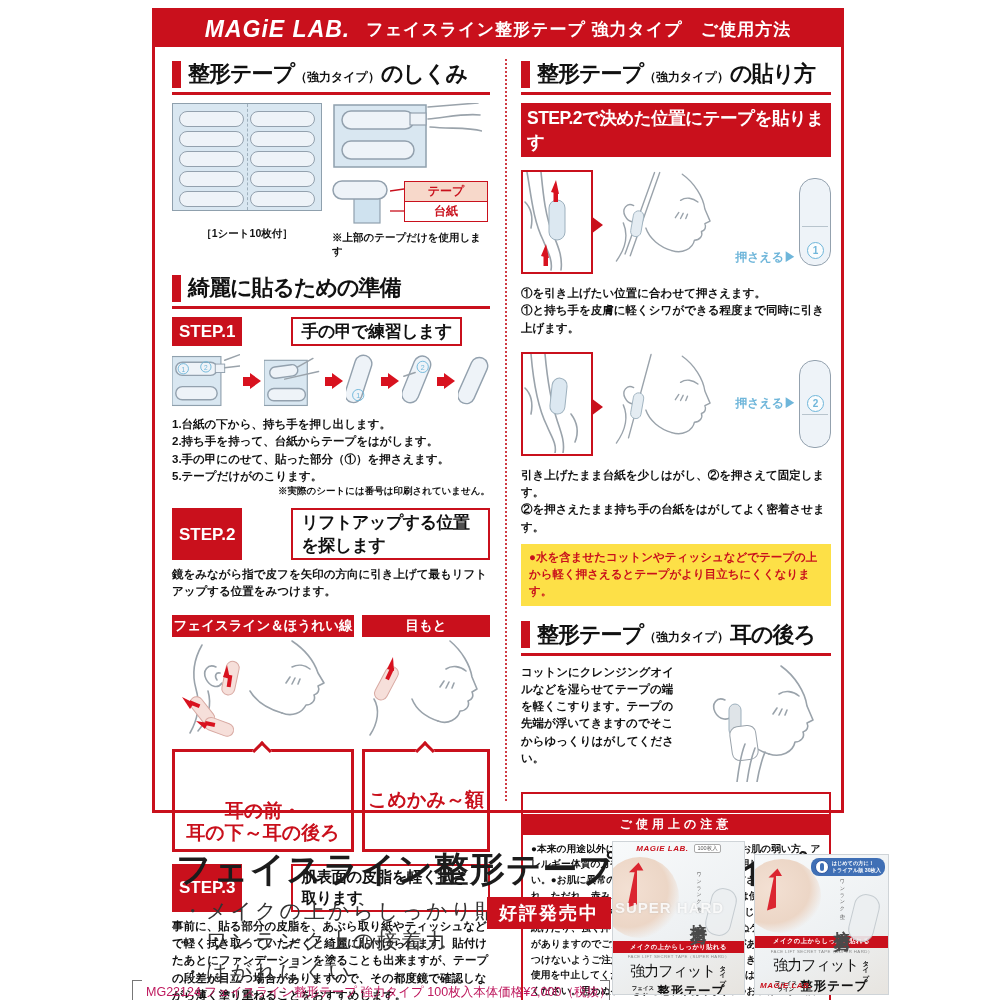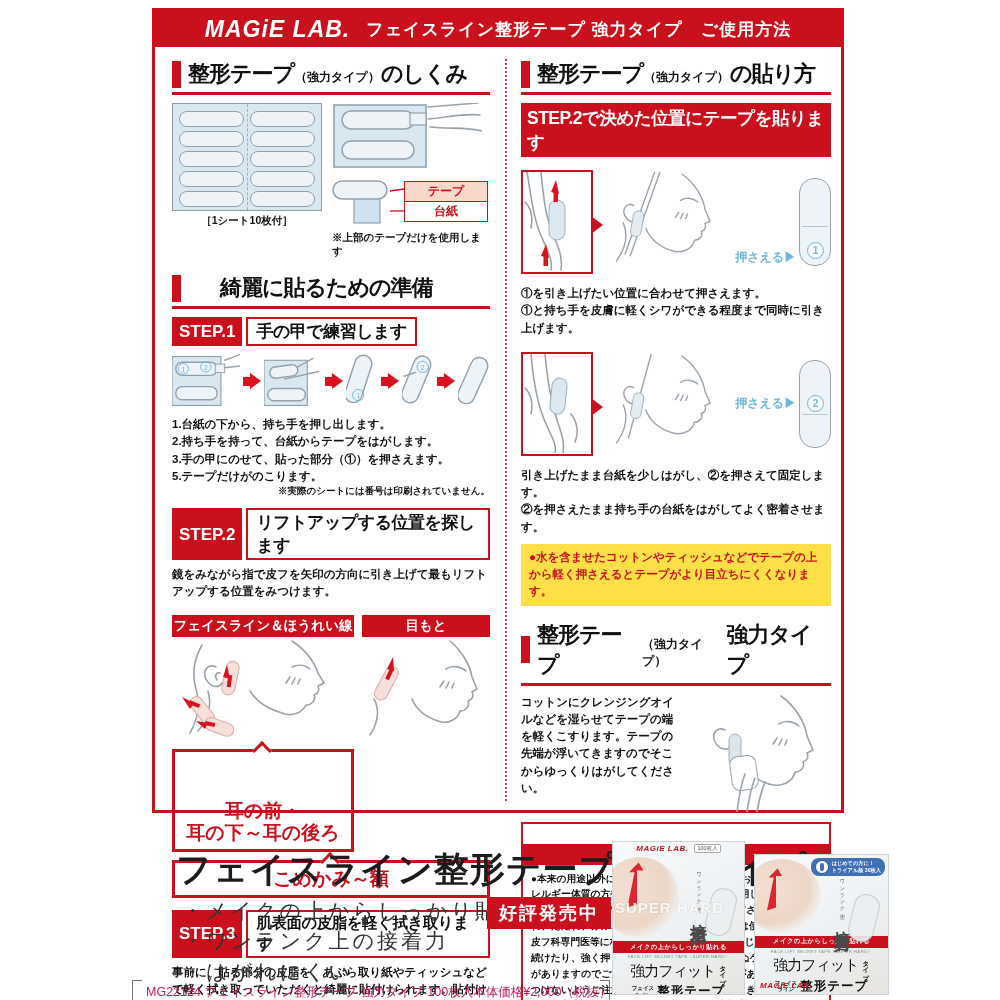--- a/index.html
+++ b/index.html
@@ -21,21 +21,21 @@
   .col-l { left:17px;  width:318px; }
   .col-r { left:366px; width:310px; }
 
   
   .sec-h { display:flex; align-items:center; border-bottom:3px solid #c9101c; padding-bottom:3px; margin-bottom:8px; }
   .sec-h .bar { width:9px; height:27px; background:#c9101c; margin-right:7px; flex:none; }
   .sec-h .t1 { font-size:22px; font-weight:bold; letter-spacing:-1px; }
   .sec-h .t2 { font-size:12px; font-weight:bold; margin:6px 1px 0; }
 
   
-  .step-row { display:flex; align-items:stretch; margin:8px 0 6px; }
+  .step-row { display:flex; align-items:stretch; margin:8px 0 6px;gap:45px; }
   .step-badge { background:#c9101c; color:#fff; font-weight:bold; font-size:17px; padding:2px 7px 1px; display:flex; align-items:center; }
   .step-title { border:2px solid #c9101c; font-weight:bold; font-size:17px; padding:1px 8px; margin-left:4px; display:flex; align-items:center; letter-spacing:-0.5px;}
   .red-bar-title { background:#c9101c; color:#fff; font-weight:bold; font-size:17.5px; padding:3px 6px; letter-spacing:-0.5px; margin:8px 0 6px; }
 
   .body-txt { font-size:11.5px; font-weight:bold; line-height:1.5; color:#111; }
   .tiny-note { font-size:9.5px; font-weight:bold; text-align:right; }
 
   
   .pill { background:#eef3f8; border:1.5px solid #93a1ae; border-radius:11px; }
   .sheet { background:#d9e7f1; border:1.5px solid #8fa0ad; position:relative; }
@@ -158,21 +158,21 @@
               <div class="pill"></div>
                 <div class="pill"></div>
               <div class="pill"></div>
                 <div class="pill"></div>
               <div class="pill"></div>
                 <div class="pill"></div>
               <div class="pill"></div>
                 <div class="pill"></div>
             </div>
           </div>
-          <div style="text-align:center; font-size:10.5px; font-weight:bold; margin-top:3px;">［1シート10枚付］</div>
+          <div style="text-align:center; font-size:10.5px; font-weight:bold; margin-top:16px;">［1シート10枚付］</div>
         </div>
 
         <div style="flex:1;">
           <svg width="150" height="66" viewBox="0 0 150 66">
             <rect x="2" y="2" width="92" height="62" fill="#d9e7f1" stroke="#8fa0ad" stroke-width="1.5"></rect>
             <rect x="10" y="8" width="72" height="18" rx="9" class="ill-fill"></rect>
             <rect x="10" y="38" width="72" height="18" rx="9" class="ill-fill"></rect>
             <rect x="78" y="10" width="16" height="12" fill="#eef3f8" stroke="#93a1ae" stroke-width="1.2"></rect>
             <path class="ill-stroke" d="M96,4 L146,0" stroke="#333"></path>
             <path class="ill-stroke" d="M96,16 C116,14 134,10 148,12" stroke="#333"></path>
@@ -189,21 +189,21 @@
             </svg>
             <div class="lblbox">
               <div class="top">テープ</div>
               <div>台紙</div>
             </div>
           </div>
           <div style="font-size:10.5px; font-weight:bold; margin-top:4px;">※上部のテープだけを使用します</div>
         </div>
       </div>
 
-      <div class="sec-h" style="margin-top:14px;gap:32px;">
+      <div class="sec-h" style="margin-top:14px;">
         <span class="bar"></span>
         <span class="t1">綺麗に貼るための準備</span>
       </div>
 
       <div class="step-row">
         <span class="step-badge">STEP.1</span>
         <span class="step-title">手の甲で練習します</span>
       </div>
 
       <div style="display:flex; align-items:center; gap:3px; height:58px;">
@@ -302,21 +302,21 @@
           <path class="ill-stroke" d="M84,82 C72,78 62,70 58,60"></path>
           <path class="ill-stroke" d="M92,30 C98,26 106,27 112,32"></path>
           <path class="ill-stroke" d="M90,42 L86,48 M95,43 L92,49 M100,44 L98,49"></path>
           <rect x="26" y="26" width="13" height="36" rx="6.5" fill="#f6dfda" stroke="#d8a9a2" transform="rotate(28 32 44)"></rect>
           <path class="ill-red" d="M40,32 L39,18 L33,30 Z"></path>
             <rect x="34" y="28" width="4" height="13" class="ill-red" transform="rotate(25 36 34)"></rect>
           <path class="ill-stroke" d="M20,60 C26,70 24,84 16,96"></path>
         </svg>
       </div>
 
-      <div style="display:flex; gap:8px; margin-top:10px;flex-direction:column;">
+      <div style="display:flex; gap:8px; margin-top:10px;">
         <div class="callout pre" style="width:182px; font-size:19px;">
           <span class="notch"></span>
           <span>耳の前・
 耳の下～耳の後ろ</span>
         </div>
         <div class="callout" style="flex:1; font-size:19px; display:flex; align-items:center; justify-content:center;">
           <span class="notch"></span>
           <span>こめかみ～額</span>
         </div>
       </div>
@@ -407,21 +407,21 @@
       </div>
       <div class="body-txt pre" style="margin-top:4px;">引き上げたまま台紙を少しはがし、②を押さえて固定します。
 ②を押さえたまま持ち手の台紙をはがしてよく密着させます。</div>
 
       <div class="tip-box">●水を含ませたコットンやティッシュなどでテープの上から軽く押さえるとテープがより目立ちにくくなります。</div>
 
       <div class="sec-h" style="margin-top:14px;">
         <span class="bar"></span>
         <span class="t1">整形テープ</span>
         <span class="t2">（強力タイプ）</span>
-        <span class="t1">強力タイプ</span>
+        <span class="t1">耳の後ろ</span>
       </div>
 
       <div style="display:flex; gap:6px;">
         <div class="body-txt" style="width:158px;">コットンにクレンジングオイルなどを湿らせてテープの端を軽くこすります。テープの先端が浮いてきますのでそこからゆっくりはがしてください。</div>
         <svg width="142" height="118" viewBox="0 0 142 118">
           <path class="ill-stroke" d="M96,2 C110,12 120,28 122,42 L128,56 L122,59 C124,63 122,67 118,68 C120,73 116,78 110,78 C108,88 96,94 84,90"></path>
           <path class="ill-stroke" d="M84,90 C70,86 58,76 54,64"></path>
           <path class="ill-stroke" d="M94,30 C100,26 108,27 114,32"></path>
           <path class="ill-stroke" d="M92,44 L88,50 M97,45 L94,51 M102,46 L100,51"></path>
           <path class="ill-stroke" d="M40,36 C32,32 26,40 30,48 C34,56 44,58 48,50"></path>

